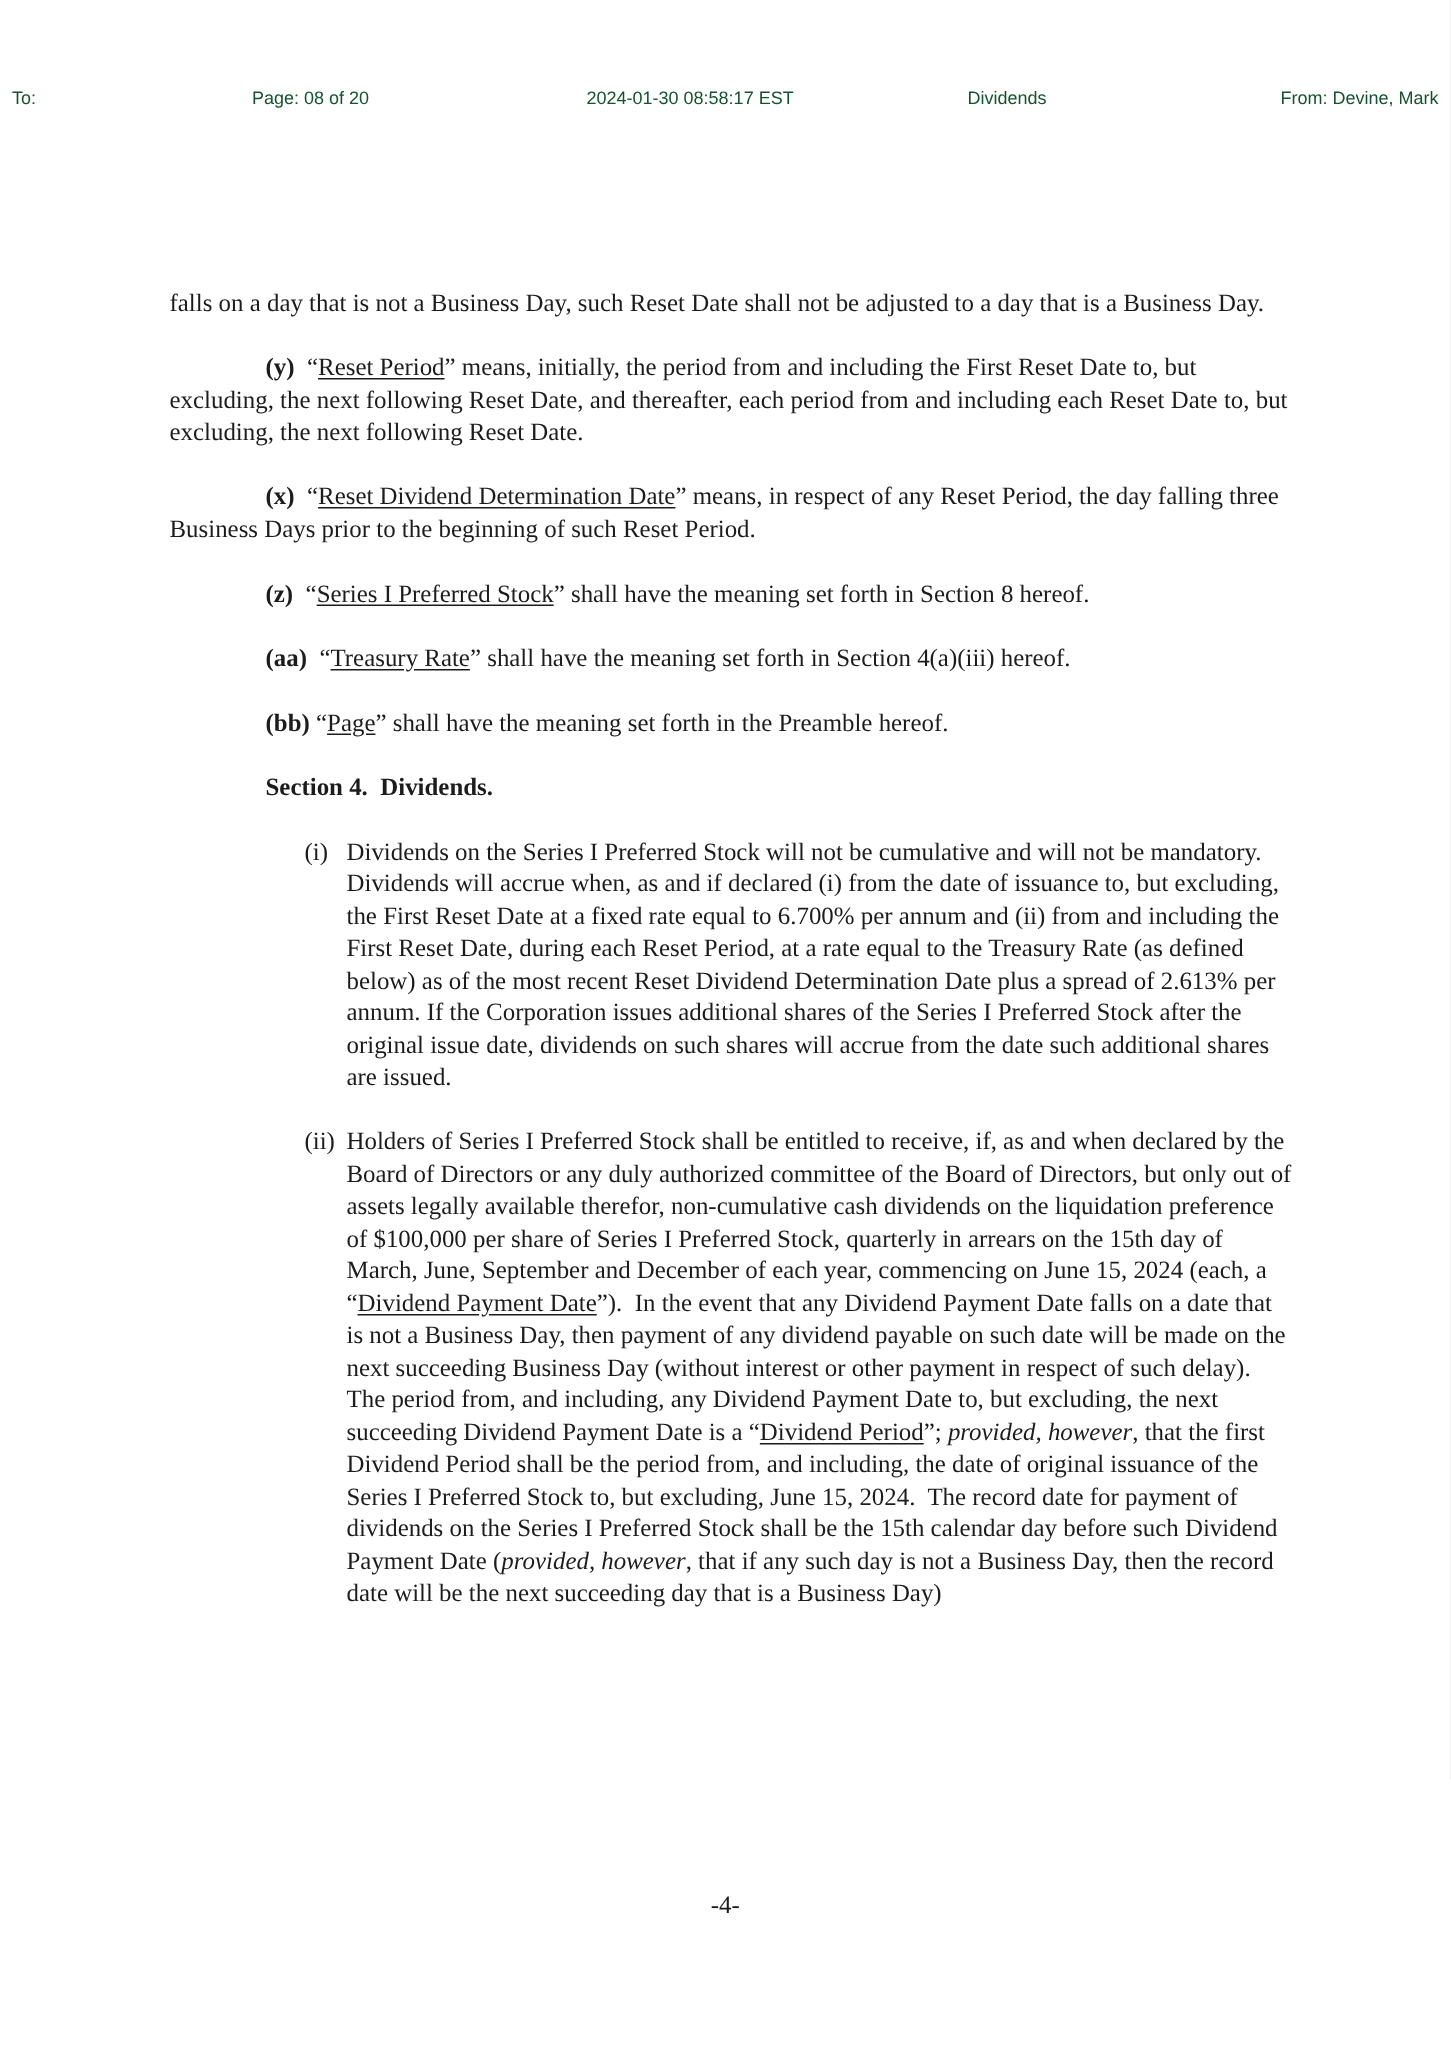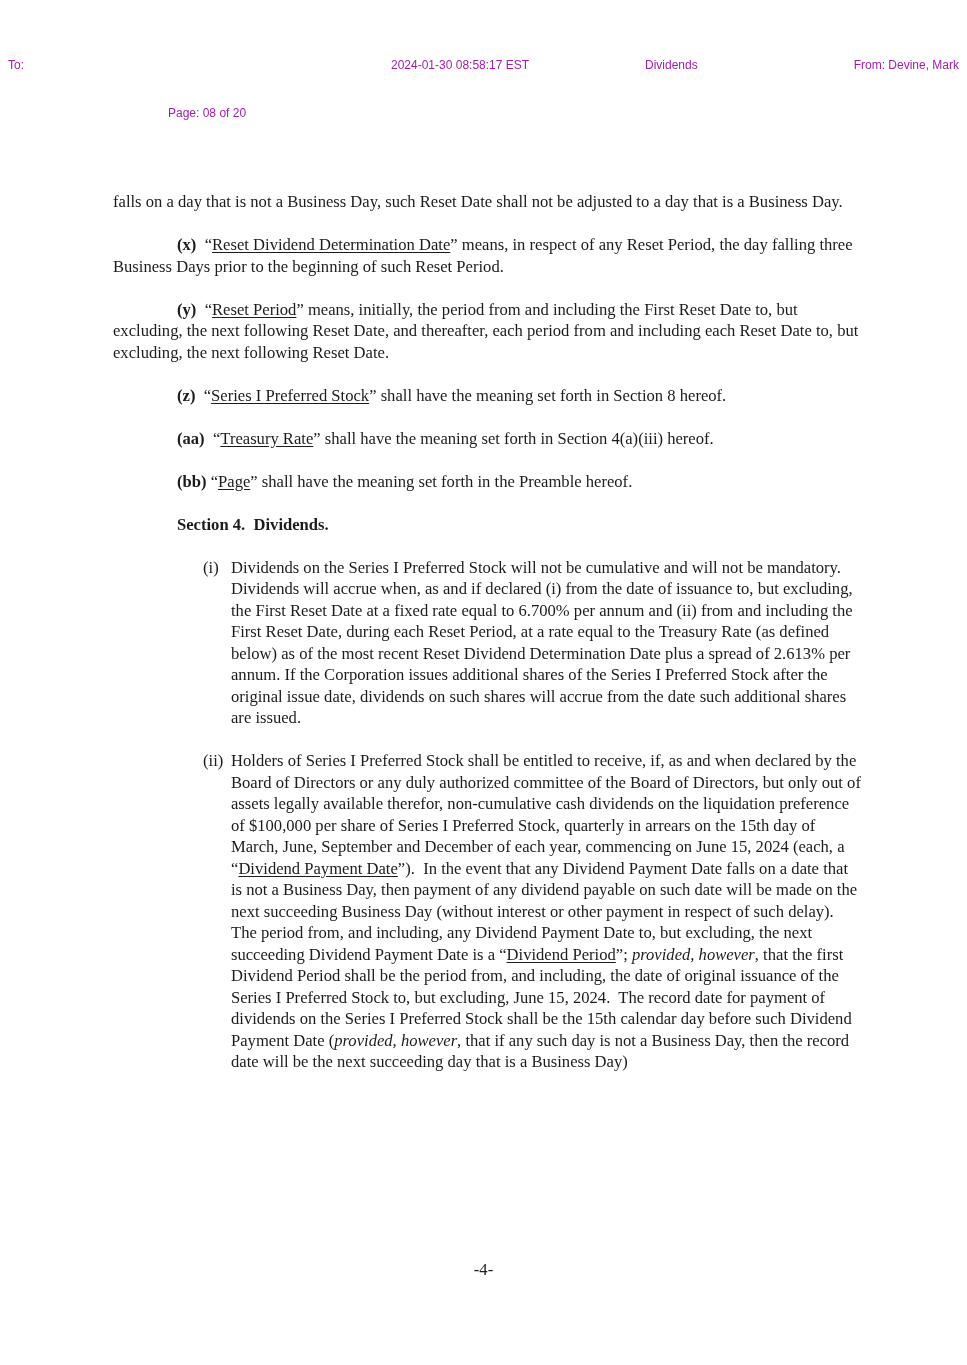--- a/index.html
+++ b/index.html
@@ -15,25 +15,25 @@
 
   
   .fax-header {
     position: absolute;
     top: 58px;
     left: 0;
     width: 100%;
     height: 16px;
     font-family: "Liberation Sans", sans-serif;
     font-size: 12px;
-    color: #a21caf;
+    color: #14532d;
   }
   .fax-header span { position: absolute; white-space: nowrap; }
   .fh-to        { left: 8px; }
-  .fh-page      { left: 168px; margin-top: 48px; }
+  .fh-page      { left: 168px; }
   .fh-time      { left: 391px; }
   .fh-firm      { left: 645px; }
   .fh-from      { right: 8px; padding-left: 22px; }
 
   
   .doc {
     position: absolute;
     top: 191px;
     left: 113px;
     width: 752px;
@@ -80,22 +80,22 @@
   <div class="fax-header">
     <span class="fh-to">To:</span>
     <span class="fh-page">Page: 08 of 20</span>
     <span class="fh-time">2024-01-30 08:58:17 EST</span>
     <span class="fh-firm">Dividends</span>
     <span class="fh-from">From: Devine, Mark</span>
   </div>
 
   <div class="doc">
       <p class="plain"><span>falls on a day that is not a Business Day, such Reset Date shall not be adjusted to a day that is a Business Day.</span></p>
+      <p class="indent"><span class="b">(y)</span><span>  “</span><span class="u">Reset Period</span><span>” means, initially, the period from and including the First Reset Date to, but excluding, the next following Reset Date, and thereafter, each period from and including each Reset Date to, but excluding, the next following Reset Date.</span></p>
       <p class="indent"><span class="b">(x)</span><span>  “</span><span class="u">Reset Dividend Determination Date</span><span>” means, in respect of any Reset Period, the day falling three Business Days prior to the beginning of such Reset Period.</span></p>
-      <p class="indent"><span class="b">(y)</span><span>  “</span><span class="u">Reset Period</span><span>” means, initially, the period from and including the First Reset Date to, but excluding, the next following Reset Date, and thereafter, each period from and including each Reset Date to, but excluding, the next following Reset Date.</span></p>
       <p class="indent"><span class="b">(z)</span><span>  “</span><span class="u">Series I Preferred Stock</span><span>” shall have the meaning set forth in Section 8 hereof.</span></p>
       <p class="indent"><span class="b">(aa)</span><span>  “</span><span class="u">Treasury Rate</span><span>” shall have the meaning set forth in Section 4(a)(iii) hereof.</span></p>
       <p class="indent"><span class="b">(bb)</span><span> “</span><span class="u">Page</span><span>” shall have the meaning set forth in the Preamble hereof.</span></p>
       <p class="heading"><span class="b">Section 4.  Dividends.</span></p>
       <p class="list"><span class="marker">(i)</span><span>Dividends on the Series I Preferred Stock will not be cumulative and will not be mandatory.  Dividends will accrue when, as and if declared (i) from the date of issuance to, but excluding, the First Reset Date at a fixed rate equal to 6.700% per annum and (ii) from and including the First Reset Date, during each Reset Period, at a rate equal to the Treasury Rate (as defined below) as of the most recent Reset Dividend Determination Date plus a spread of 2.613% per annum. If the Corporation issues additional shares of the Series I Preferred Stock after the original issue date, dividends on such shares will accrue from the date such additional shares are issued.</span></p>
       <p class="list"><span class="marker">(ii)</span><span>Holders of Series I Preferred Stock shall be entitled to receive, if, as and when declared by the Board of Directors or any duly authorized committee of the Board of Directors, but only out of assets legally available therefor, non-cumulative cash dividends on the liquidation preference of $100,000 per share of Series I Preferred Stock, quarterly in arrears on the 15th day of March, June, September and December of each year, commencing on June 15, 2024 (each, a “</span><span class="u">Dividend Payment Date</span><span>”).  In the event that any Dividend Payment Date falls on a date that is not a Business Day, then payment of any dividend payable on such date will be made on the next succeeding Business Day (without interest or other payment in respect of such delay). The period from, and including, any Dividend Payment Date to, but excluding, the next succeeding Dividend Payment Date is a “</span><span class="u">Dividend Period</span><span>”; </span><span class="i">provided, however</span><span>, that the first Dividend Period shall be the period from, and including, the date of original issuance of the Series I Preferred Stock to, but excluding, June 15, 2024.  The record date for payment of dividends on the Series I Preferred Stock shall be the 15th calendar day before such Dividend Payment Date (</span><span class="i">provided, however</span><span>, that if any such day is not a Business Day, then the record date will be the next succeeding day that is a Business Day)</span></p>
     </div>
 
   <div class="page-footer">-4-</div>
 

